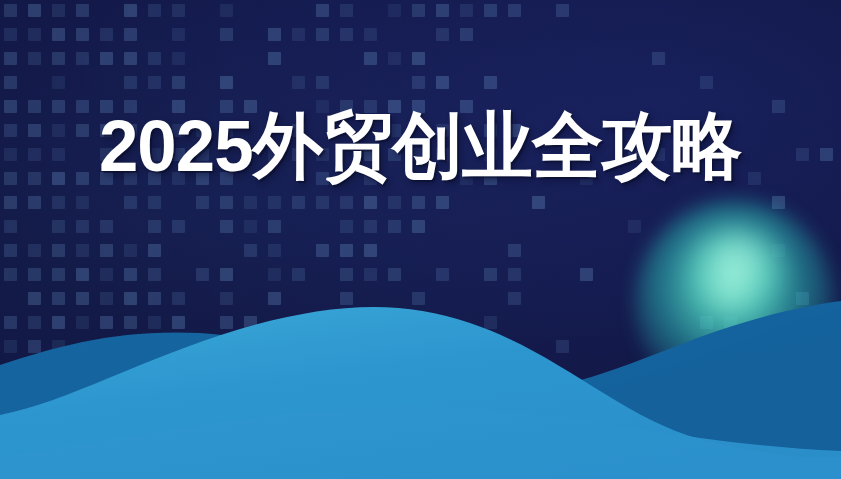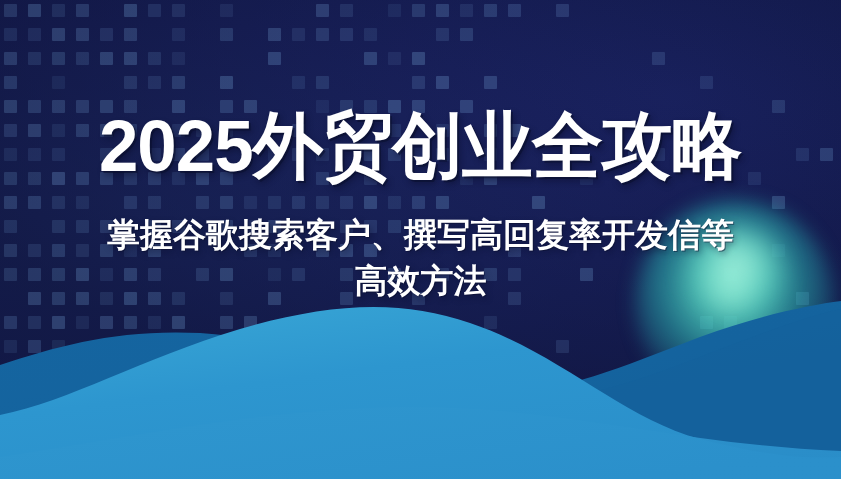--- a/index.html
+++ b/index.html
@@ -465,19 +465,15 @@
     <path d="M 0 126 C 70 112 140 70 240 40 C 330 14 400 10 470 34
              C 560 64 620 128 700 150 C 770 168 810 170 841 168
              L 841 190 L 0 190 Z" fill="url(#gLight)"></path>
 
     <path d="M 0 168 C 120 150 260 120 400 118 C 560 116 680 156 841 162
              L 841 190 L 0 190 Z" fill="url(#gLight2)" opacity="0.95"></path>
   </svg>
 
   <div class="text-wrap">
     <div class="title">2025外贸创业全攻略</div>
-    <div class="subtitle">
-      <span class="line">掌握谷歌搜索客户、撰写高回复率开发信等</span>
-      <span class="line">高效方法</span>
-    </div>
   </div>
 
 </div>
 
 </body></html>

